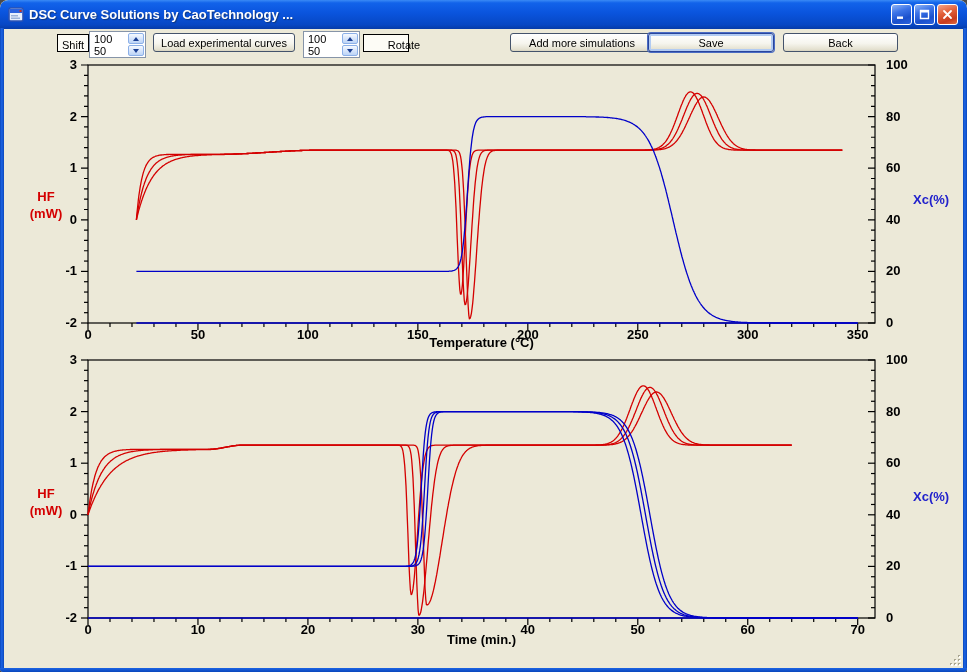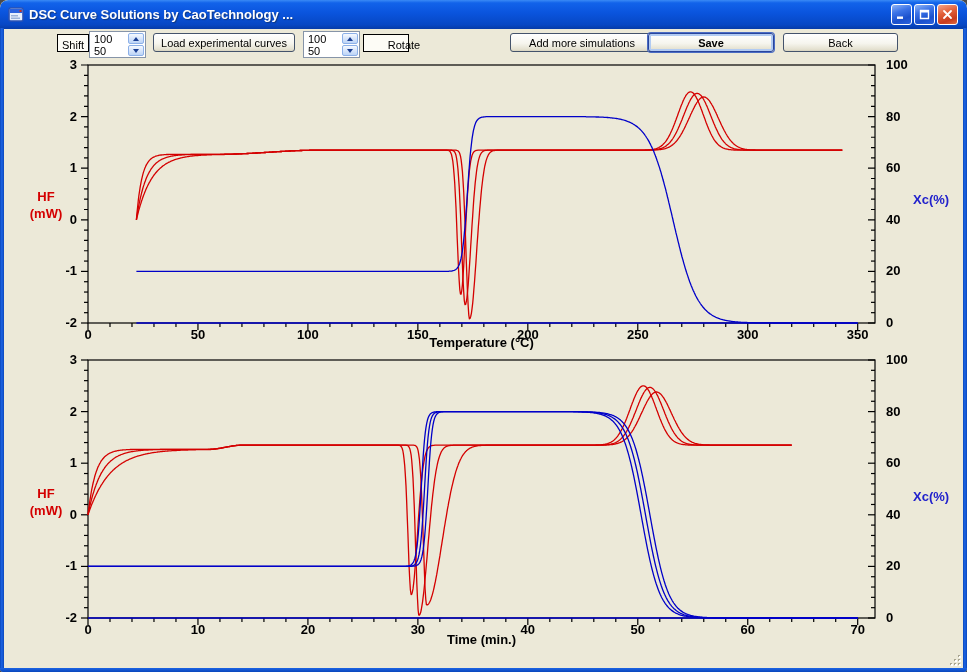--- a/index.html
+++ b/index.html
@@ -19,21 +19,21 @@
   .caption-btns{display:flex;gap:2px;margin-right:9px;}
   .cbtn{width:21px;height:21px;border:1px solid #fff;border-radius:3px;box-sizing:border-box;
     display:flex;align-items:center;justify-content:center;cursor:pointer;}
   .cbtn.blue{background:linear-gradient(160deg,#8fb4f4 0%,#3c74e8 35%,#1a50cc 70%,#2a62dd 100%);}
   .cbtn.red{background:linear-gradient(160deg,#f4a58a 0%,#e2603a 40%,#c83c1e 75%,#e06a40 100%);}
   
   .tbtn{position:absolute;box-sizing:border-box;height:19px;border:1px solid #44536b;border-radius:3px;
     background:linear-gradient(180deg,#ffffff 0%,#f6f5ee 55%,#e4e1d0 90%,#d8d4c0 100%);
     font-size:11px;color:#000;display:flex;align-items:center;justify-content:center;cursor:pointer;
     padding:0 6px;}
-  .tbtn.focused{border-color:#29459c;box-shadow:0 0 0 1px #4a6cc4, inset 0 0 0 2px #b2cbf2;font-weight:bold;}
+  .tbtn.focused{border-color:#29459c;box-shadow:0 0 0 1px #4a6cc4, inset 0 0 0 2px #b2cbf2;}
   .flatbtn{position:absolute;box-sizing:border-box;height:18px;border:1px solid #000;
     background:#fdfcf6;font-size:11px;color:#000;display:flex;align-items:flex-end;justify-content:center;
     cursor:pointer;padding:0 4px;}
   .spinner{position:absolute;box-sizing:border-box;width:57px;height:27px;background:#fff;
     border:1px solid #8694a8;display:flex;}
   .spin-values{flex:1 1 auto;padding:1px 0 0 4px;font-size:11px;line-height:12px;color:#000;cursor:text;}
   .spin-arrows{width:16px;display:flex;flex-direction:column;justify-content:space-between;padding:1px;}
   .spin-btn{height:11px;border:1px solid #8cb0e8;border-radius:2px;box-sizing:border-box;
     background:linear-gradient(180deg,#f6faff 0%,#d8e6fb 50%,#bcd4f6 100%);
     display:flex;align-items:center;justify-content:center;cursor:pointer;}

